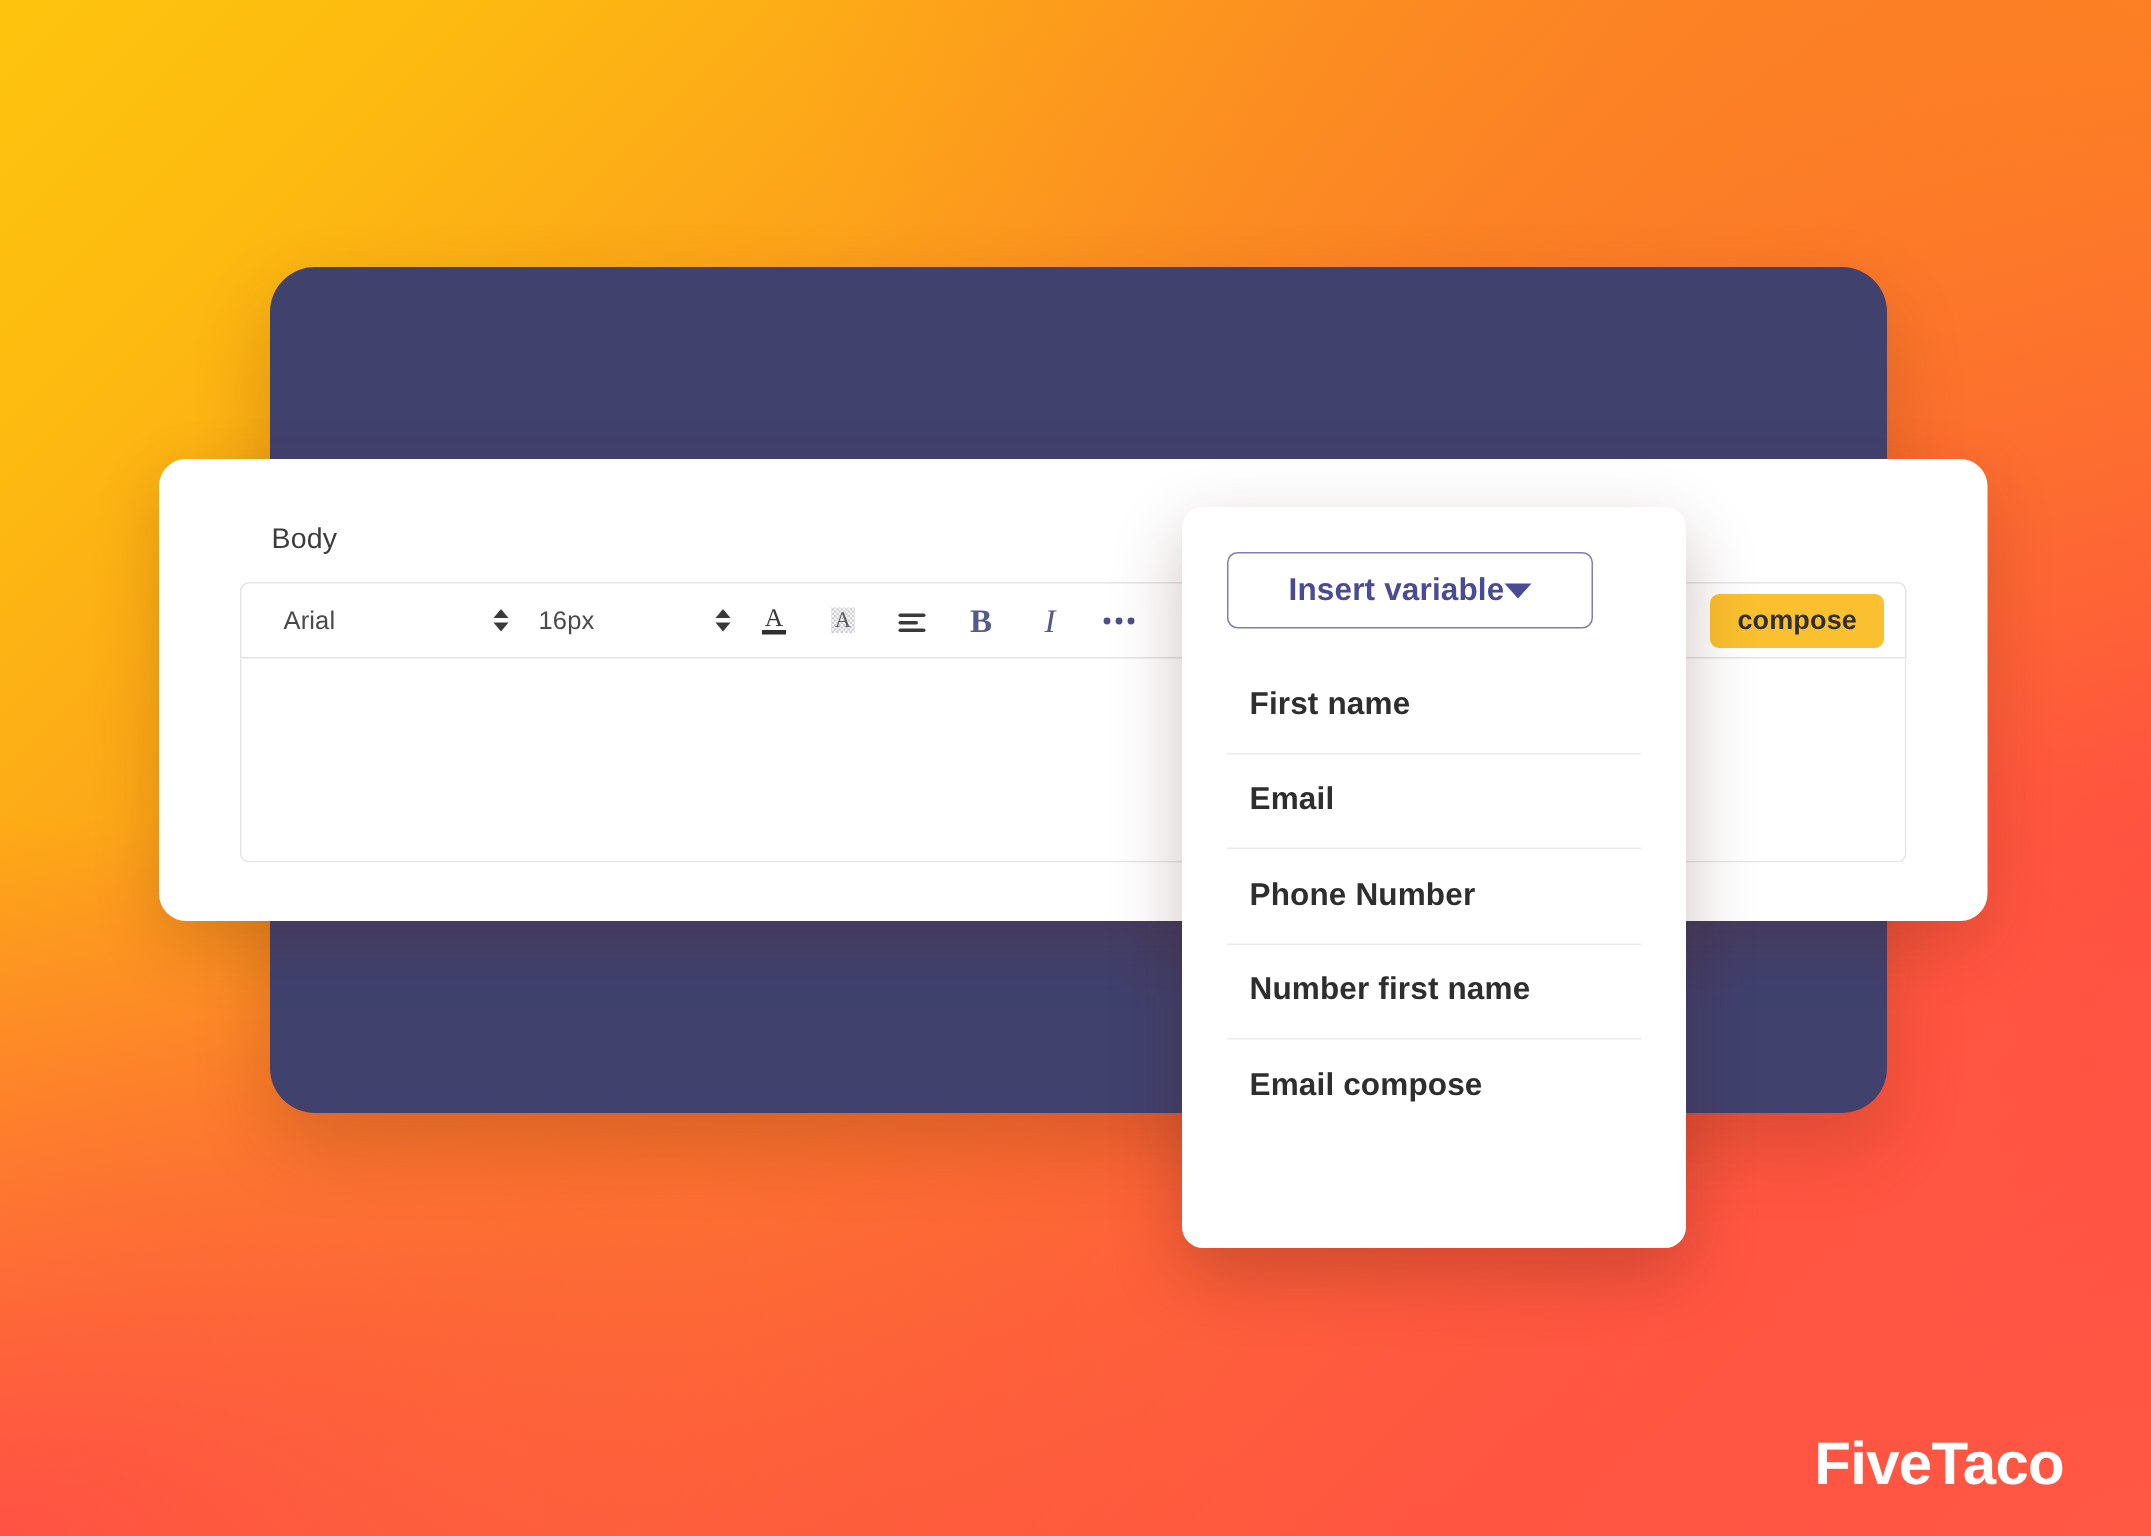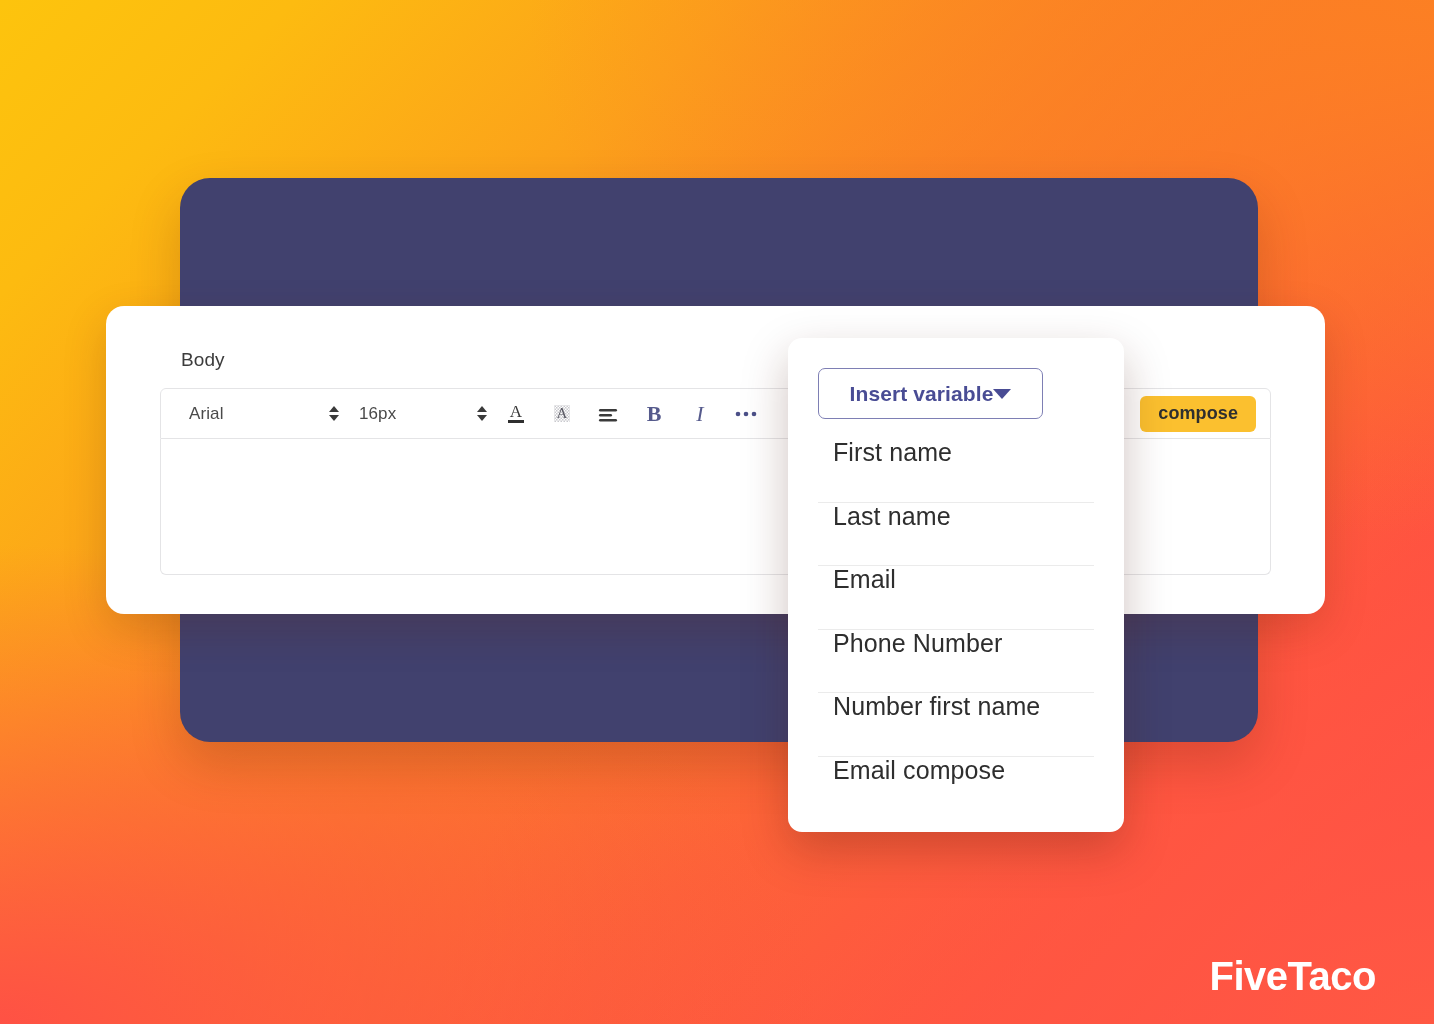--- a/index.html
+++ b/index.html
@@ -190,21 +190,21 @@
     background: #FFFFFF;
     border-radius: 14px;
     box-shadow: 0 18px 46px rgba(70, 25, 10, 0.26);
     overflow: hidden;
   }
 
   .insert-variable-btn {
     position: absolute;
     left: 30px;
     top: 30px;
-    width: 225px;
+    width: 244px;
     height: 51px;
     box-sizing: border-box;
     background: #FFFFFF;
     border: 1.6px solid #7E7FB4;
     border-radius: 7px;
     display: flex;
     align-items: center;
     justify-content: center;
     gap: 0;
     cursor: pointer;
@@ -227,27 +227,28 @@
     position: absolute;
     left: 0;
     top: 100px;
     right: 0;
     padding: 0 30px;
   }
   .menu-item {
     position: relative;
     height: 63.5px;
     display: flex;
-    align-items: flex-start;
+    align-items: center;
     cursor: pointer;
     user-select: none;
-    font-size: 25px;
+    font-size: 21px;
     color: #2E2E2E;
     letter-spacing: 0.1px;
     padding-left: 15px;
+    font-weight: bold;
   }
   .menu-item + .menu-item::before {
     content: "";
     position: absolute;
     left: 0;
     right: 0;
     top: 0;
     height: 1px;
     background: #EBEBEB;
   }
@@ -371,23 +372,20 @@
     <div class="insert-variable-btn">
       <span class="iv-label">Insert variable</span>
       <span class="iv-caret"></span>
     </div>
 
     <div class="menu">
       <div class="menu-item">
         <span>First name</span>
       </div>
       <div class="menu-item">
-        <span>Last name</span>
-      </div>
-      <div class="menu-item">
         <span>Email</span>
       </div>
       <div class="menu-item">
         <span>Phone Number</span>
       </div>
       <div class="menu-item">
         <span>Number first name</span>
       </div>
       <div class="menu-item">
         <span>Email compose</span>

